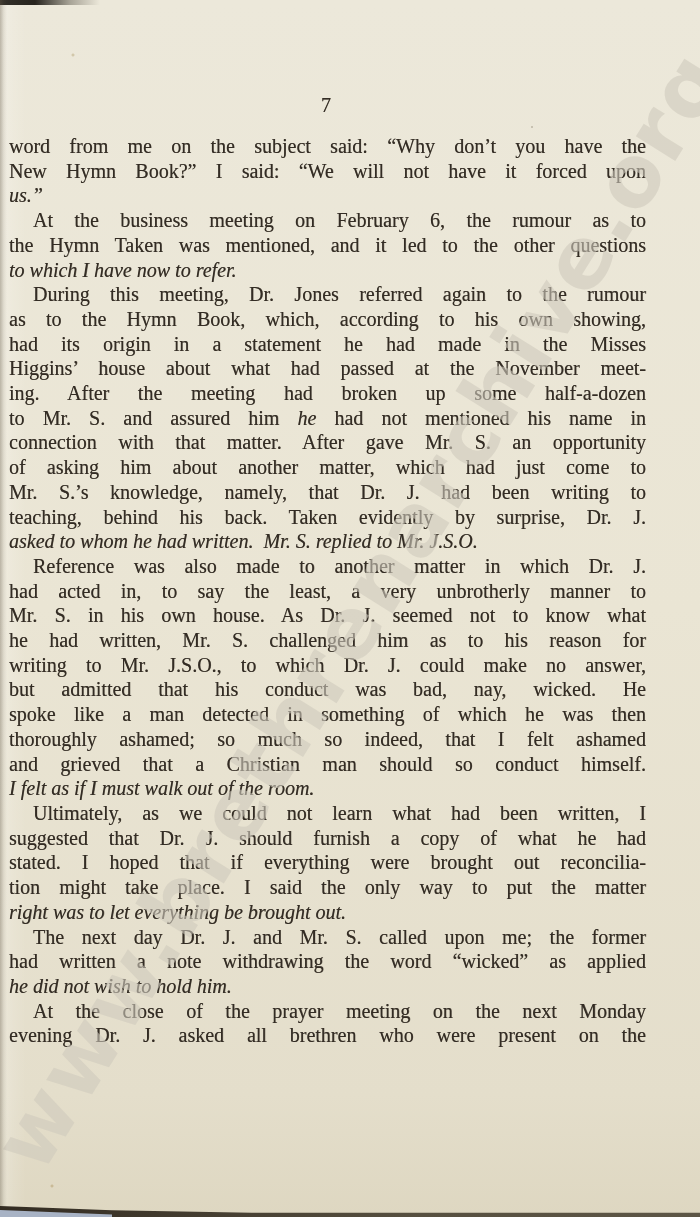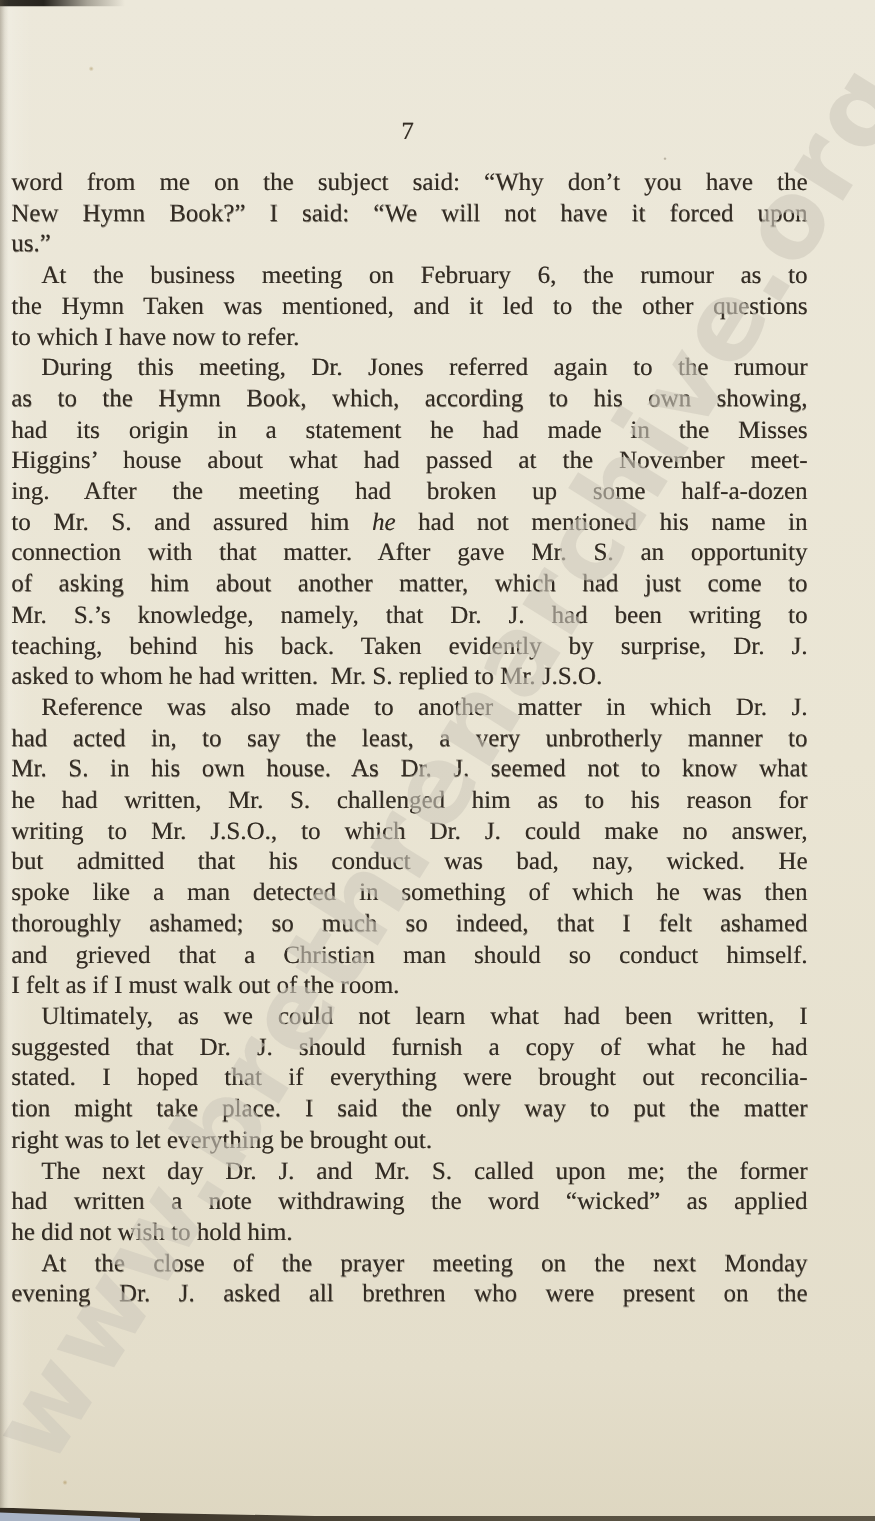--- a/index.html
+++ b/index.html
@@ -32,21 +32,21 @@
     top: 134px; left: 9px; right: 54px;
     z-index: 1;
   }
   .line {
     font-size: 20px;
     line-height: 24.7px;
     text-align: justify;
     text-align-last: justify;
     text-shadow: 0.3px 0.3px 0.4px rgba(48,40,30,0.55);
   }
-  .line.last { text-align-last: left; }
+  .line.last { text-align-last: left; font-style: italic; }
   .line.indent { text-indent: 24px; }
   .watermark {
     position: absolute;
     left: 360px; top: 610px;
     transform: translate(-50%, -50%) rotate(-58deg);
     font-family: "DejaVu Sans", sans-serif;
     font-weight: 700;
     font-size: 85px;
     letter-spacing: 3px;
     white-space: nowrap;

